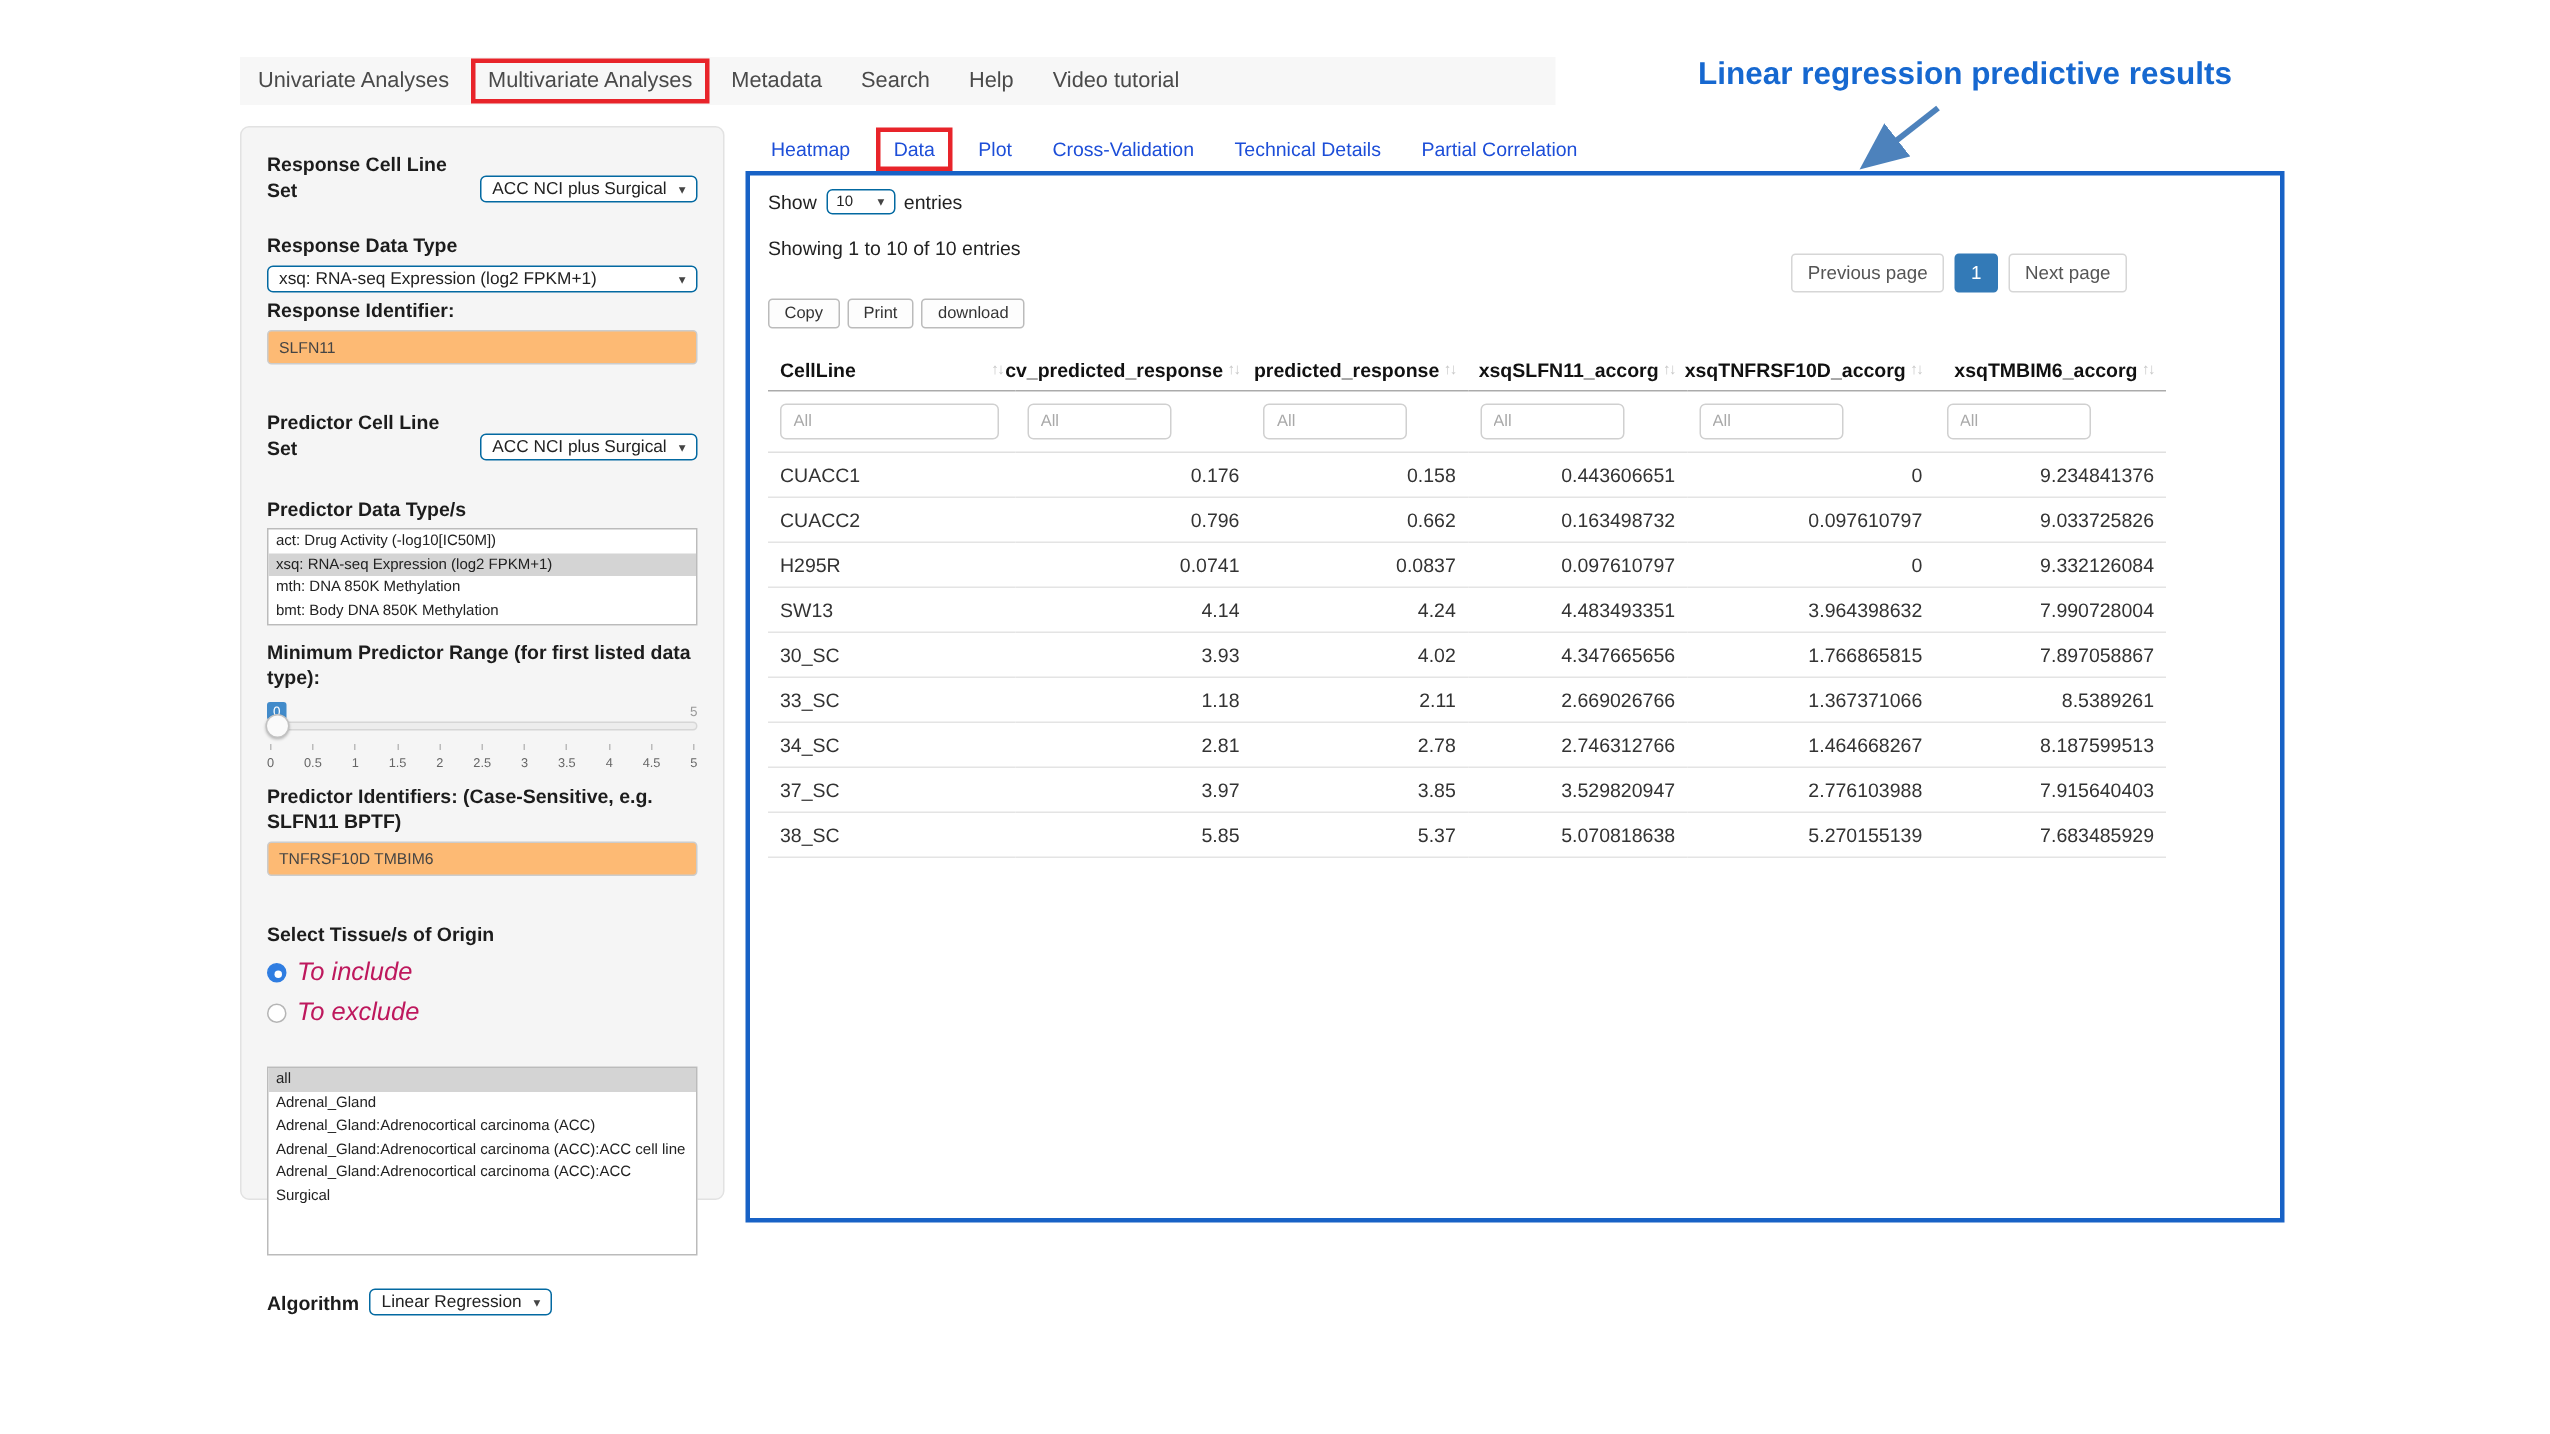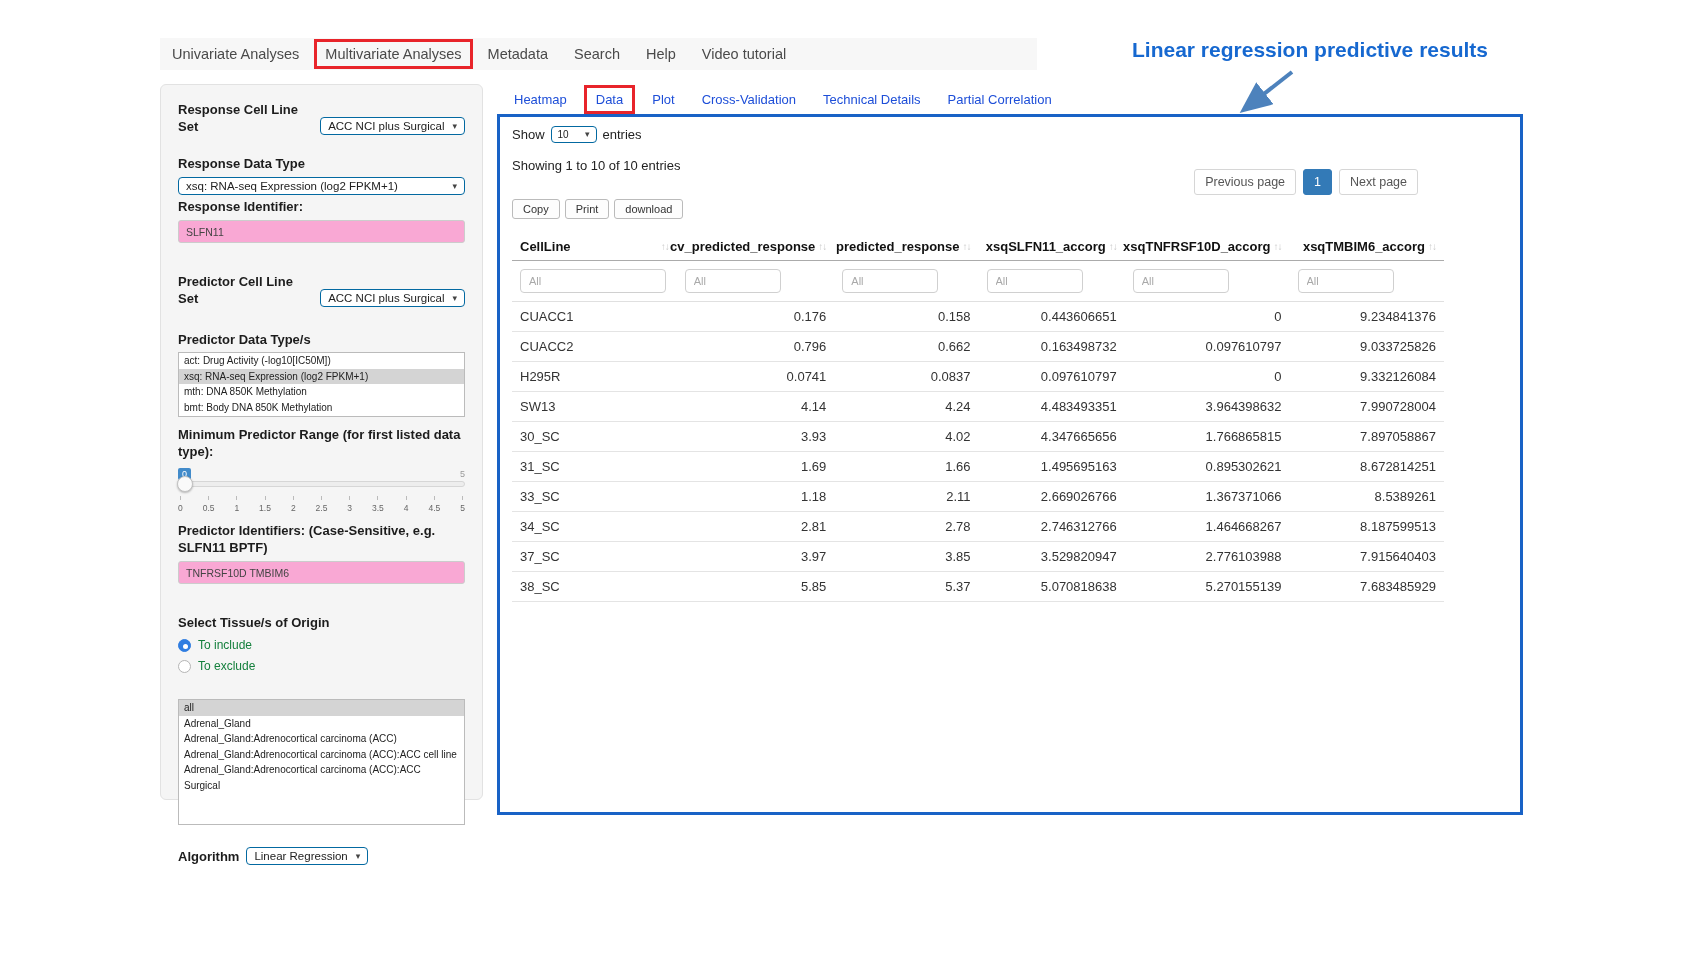--- a/index.html
+++ b/index.html
@@ -20,21 +20,21 @@
   .sidebar { position: absolute; left: 160px; top: 84px; width: 323px; height: 716px;
              background: #f5f5f5; border: 1px solid #e2e2e2; border-radius: 6px; padding: 16px 17px; font-size: 13px; }
   .lbl { font-weight: bold; color: #1c1c1c; font-size: 13px; line-height: 17px; }
   .inline-row { display: flex; align-items: flex-end; gap: 7px; flex-wrap: nowrap; }
   .mock-select { display: inline-flex; align-items: center; justify-content: space-between; gap: 8px;
                  background: #fff; border: 1px solid #0369a1; border-radius: 4px; padding: 2px 7px;
                  font-size: 11.5px; color: #222; cursor: pointer; white-space: nowrap; }
   .mock-select.full { display: flex; width: 100%; margin-top: 5px; }
   .chev { font-size: 9px; color: #444; line-height: 1; }
   .text-input { display: block; width: 100%; margin-top: 5px; height: 23px; border: 1px solid #ccc;
-                border-radius: 3px; background: #f9a8d4; font-family: "Liberation Sans", sans-serif;
+                border-radius: 3px; background: #fdba74; font-family: "Liberation Sans", sans-serif;
                 font-size: 10.5px; color: #444; padding: 2px 7px; }
   .listbox { background: #fff; border: 1px solid #bbb; font-size: 10px; color: #222; margin-top: 4px; overflow: hidden; }
   .listbox .opt { padding: 0 5px; line-height: 15.5px; white-space: nowrap; overflow: hidden; cursor: pointer; }
   .listbox .opt.sel { background: #d4d4d4; }
   .listbox.tissue { height: 126px; }
   .listbox.tissue .opt { white-space: normal; line-height: 15.5px; }
   .listbox.dtypes { height: 65px; }
 
   .slider { position: relative; margin-top: 8px; padding-top: 13px; }
   .slider-val { position: absolute; left: 0; top: 0; background: #428bca; color: #fff; font-size: 9px;
@@ -44,21 +44,21 @@
   .slider-handle { position: absolute; left: -2px; top: -6px; width: 16px; height: 16px; border-radius: 50%;
                    background: #fafafa; border: 1px solid #c2c2c2; box-shadow: 0 1px 2px rgba(0,0,0,.25); cursor: pointer; }
   .slider-ticks { display: flex; justify-content: space-between; margin-top: 9px; }
   .slider-ticks .tick { display: flex; flex-direction: column; align-items: center; font-size: 8.5px; color: #666; }
   .slider-ticks .tick::before { content: ""; width: 1px; height: 4px; background: #bbb; margin-bottom: 3px; }
 
   .radio-row { display: flex; align-items: center; gap: 7px; margin-top: 7px; cursor: pointer; }
   .radio { position: relative; width: 13px; height: 13px; border-radius: 50%; background: #fff; border: 1px solid #b5b5b5; flex: 0 0 auto; }
   .radio.checked { background: #2f7de1; border-color: #2f7de1; }
   .radio.checked::after { content: ""; position: absolute; left: 4px; top: 4px; width: 5px; height: 5px; border-radius: 50%; background: #fff; }
-  .rlbl { font-size: 12px; color: #15803d; }
+  .rlbl { font-size: 17px; color: #be185d; font-style: italic; }
 
   
   .tabs { position: absolute; left: 514px; top: 92px; display: flex; align-items: center; gap: 27px; }
   .tab { font-size: 13px; color: #1d4ed8; cursor: pointer; white-space: nowrap; }
   .red-box-tab { border: 3px solid #e8242a; padding: 4px 9px; margin: -7px -10px; }
 
   
   .main-box { position: absolute; left: 497px; top: 114px; width: 1026px; height: 701px;
               border: 3px solid #1862c6; background: #fff; padding: 8px 12px; }
   .show-row { display: flex; align-items: center; gap: 6px; font-size: 13px; color: #222; margin-top: 1px; }
@@ -347,28 +347,20 @@
           </tr>
           <tr>
             <td class="col-left">30_SC</td>
             <td class="col-num">3.93</td>
             <td class="col-num">4.02</td>
             <td class="col-num">4.347665656</td>
             <td class="col-num">1.766865815</td>
             <td class="col-num">7.897058867</td>
           </tr>
           <tr>
-            <td class="col-left">31_SC</td>
-            <td class="col-num">1.69</td>
-            <td class="col-num">1.66</td>
-            <td class="col-num">1.495695163</td>
-            <td class="col-num">0.895302621</td>
-            <td class="col-num">8.672814251</td>
-          </tr>
-          <tr>
             <td class="col-left">33_SC</td>
             <td class="col-num">1.18</td>
             <td class="col-num">2.11</td>
             <td class="col-num">2.669026766</td>
             <td class="col-num">1.367371066</td>
             <td class="col-num">8.5389261</td>
           </tr>
           <tr>
             <td class="col-left">34_SC</td>
             <td class="col-num">2.81</td>

